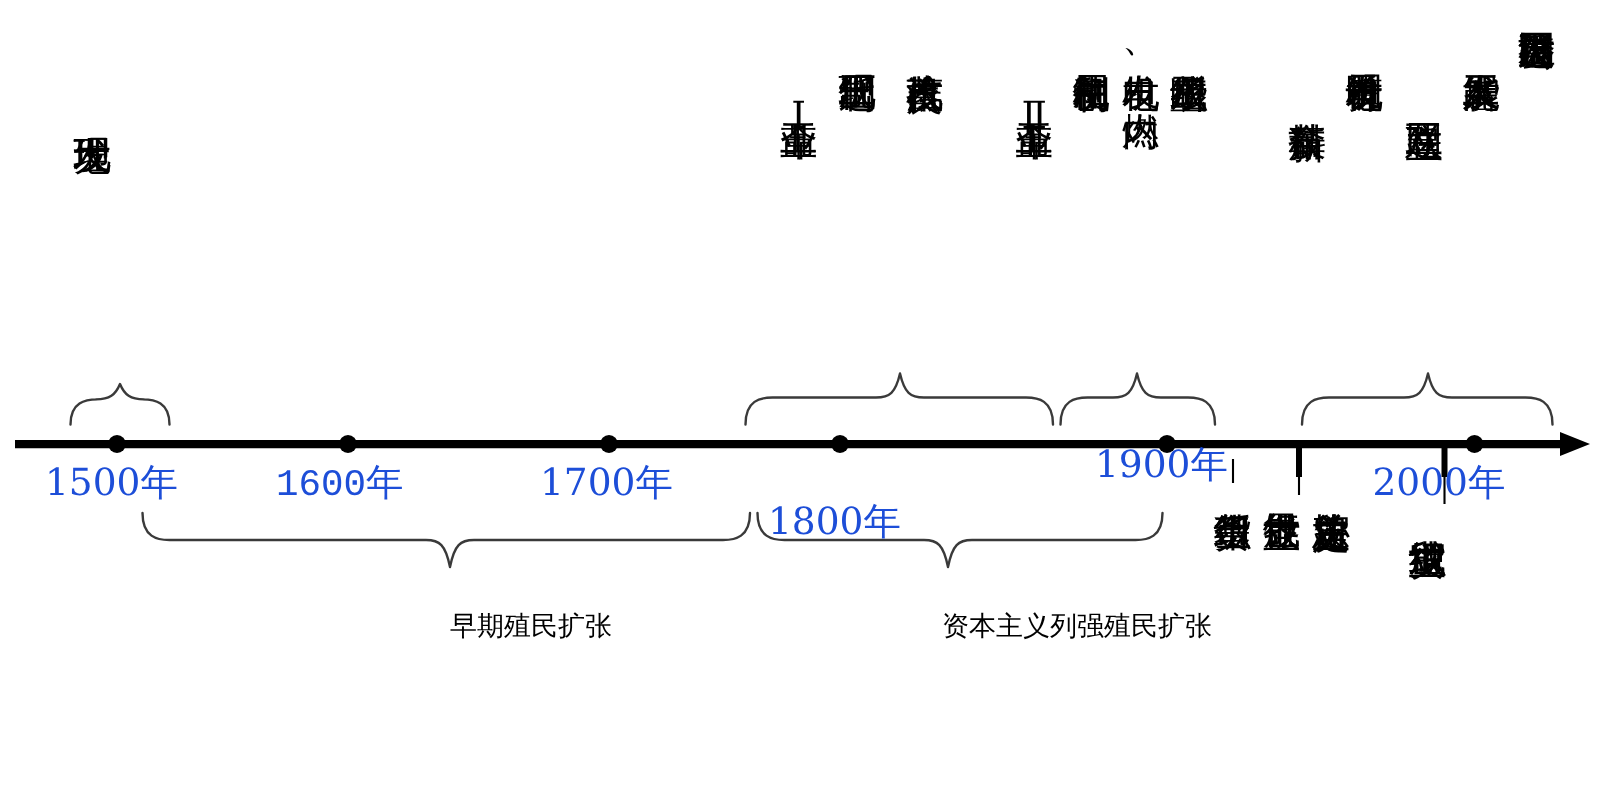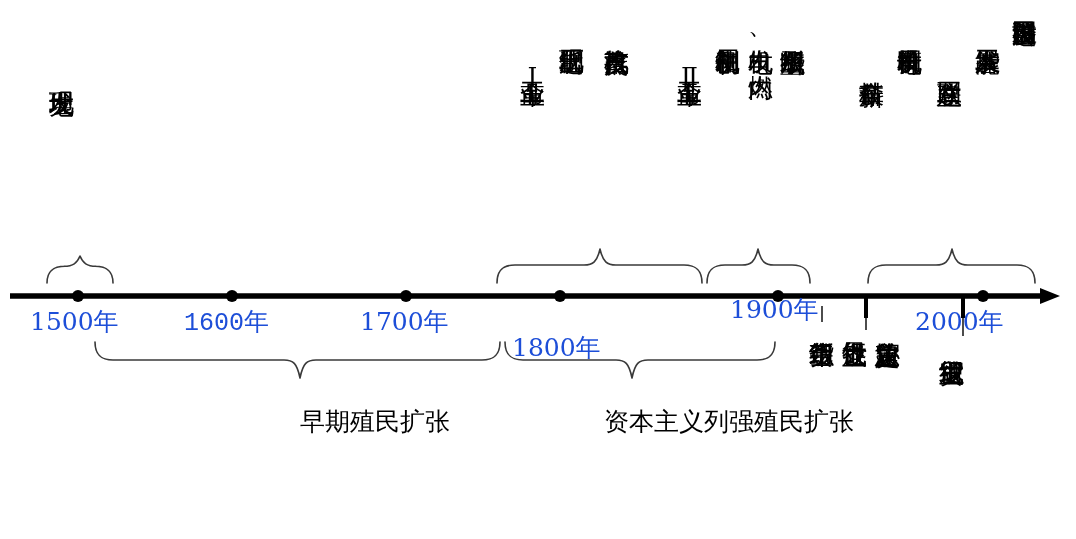--- a/index.html
+++ b/index.html
@@ -16,21 +16,21 @@
     white-space:nowrap;
     line-height:1.0;
     letter-spacing:0px;
     font-size:25px;
     font-family:"DejaVu Serif","Liberation Serif",serif;
     color:#000;
   }
   .htext{
     position:absolute;
     white-space:nowrap;
-    font-size:25px;
+    font-size:18px;
     color:#000;
     font-family:Liberation Serif, serif;
   }
   .yearlbl{
     position:absolute;
     white-space:nowrap;
     font-size:25px;
     color:#1d4ed8;
     font-family:"DejaVu Serif","Liberation Serif",serif;
   }
@@ -99,16 +99,16 @@
       <div class="yearlbl" style="left: 915px; top: 305px;">2000年</div>
     </div>
   <div id="below-vlabels">
       <div class="vtext" style="left: 809px; top: 322px;">货币基金组织</div>
       <div class="vtext" style="left: 842px; top: 322px;">世界银行成立</div>
       <div class="vtext" style="left: 875px; top: 322px;">关贸总协定建立</div>
       <div class="vtext" style="left: 939px; top: 340px;">世贸组织成立</div>
     </div>
   <div id="below-spans">
       <div class="htext" style="top: 405px; left: 300px; width: auto;">早期殖民扩张</div>
-      <div class="htext" style="top: 405px; left: 604px; width: auto;">资本主义列强殖民扩张</div>
+      <div class="htext" style="top: 405px; left: 628px; width: auto;">资本主义列强殖民扩张</div>
     </div>
 
 </div>
 
 </body></html>

